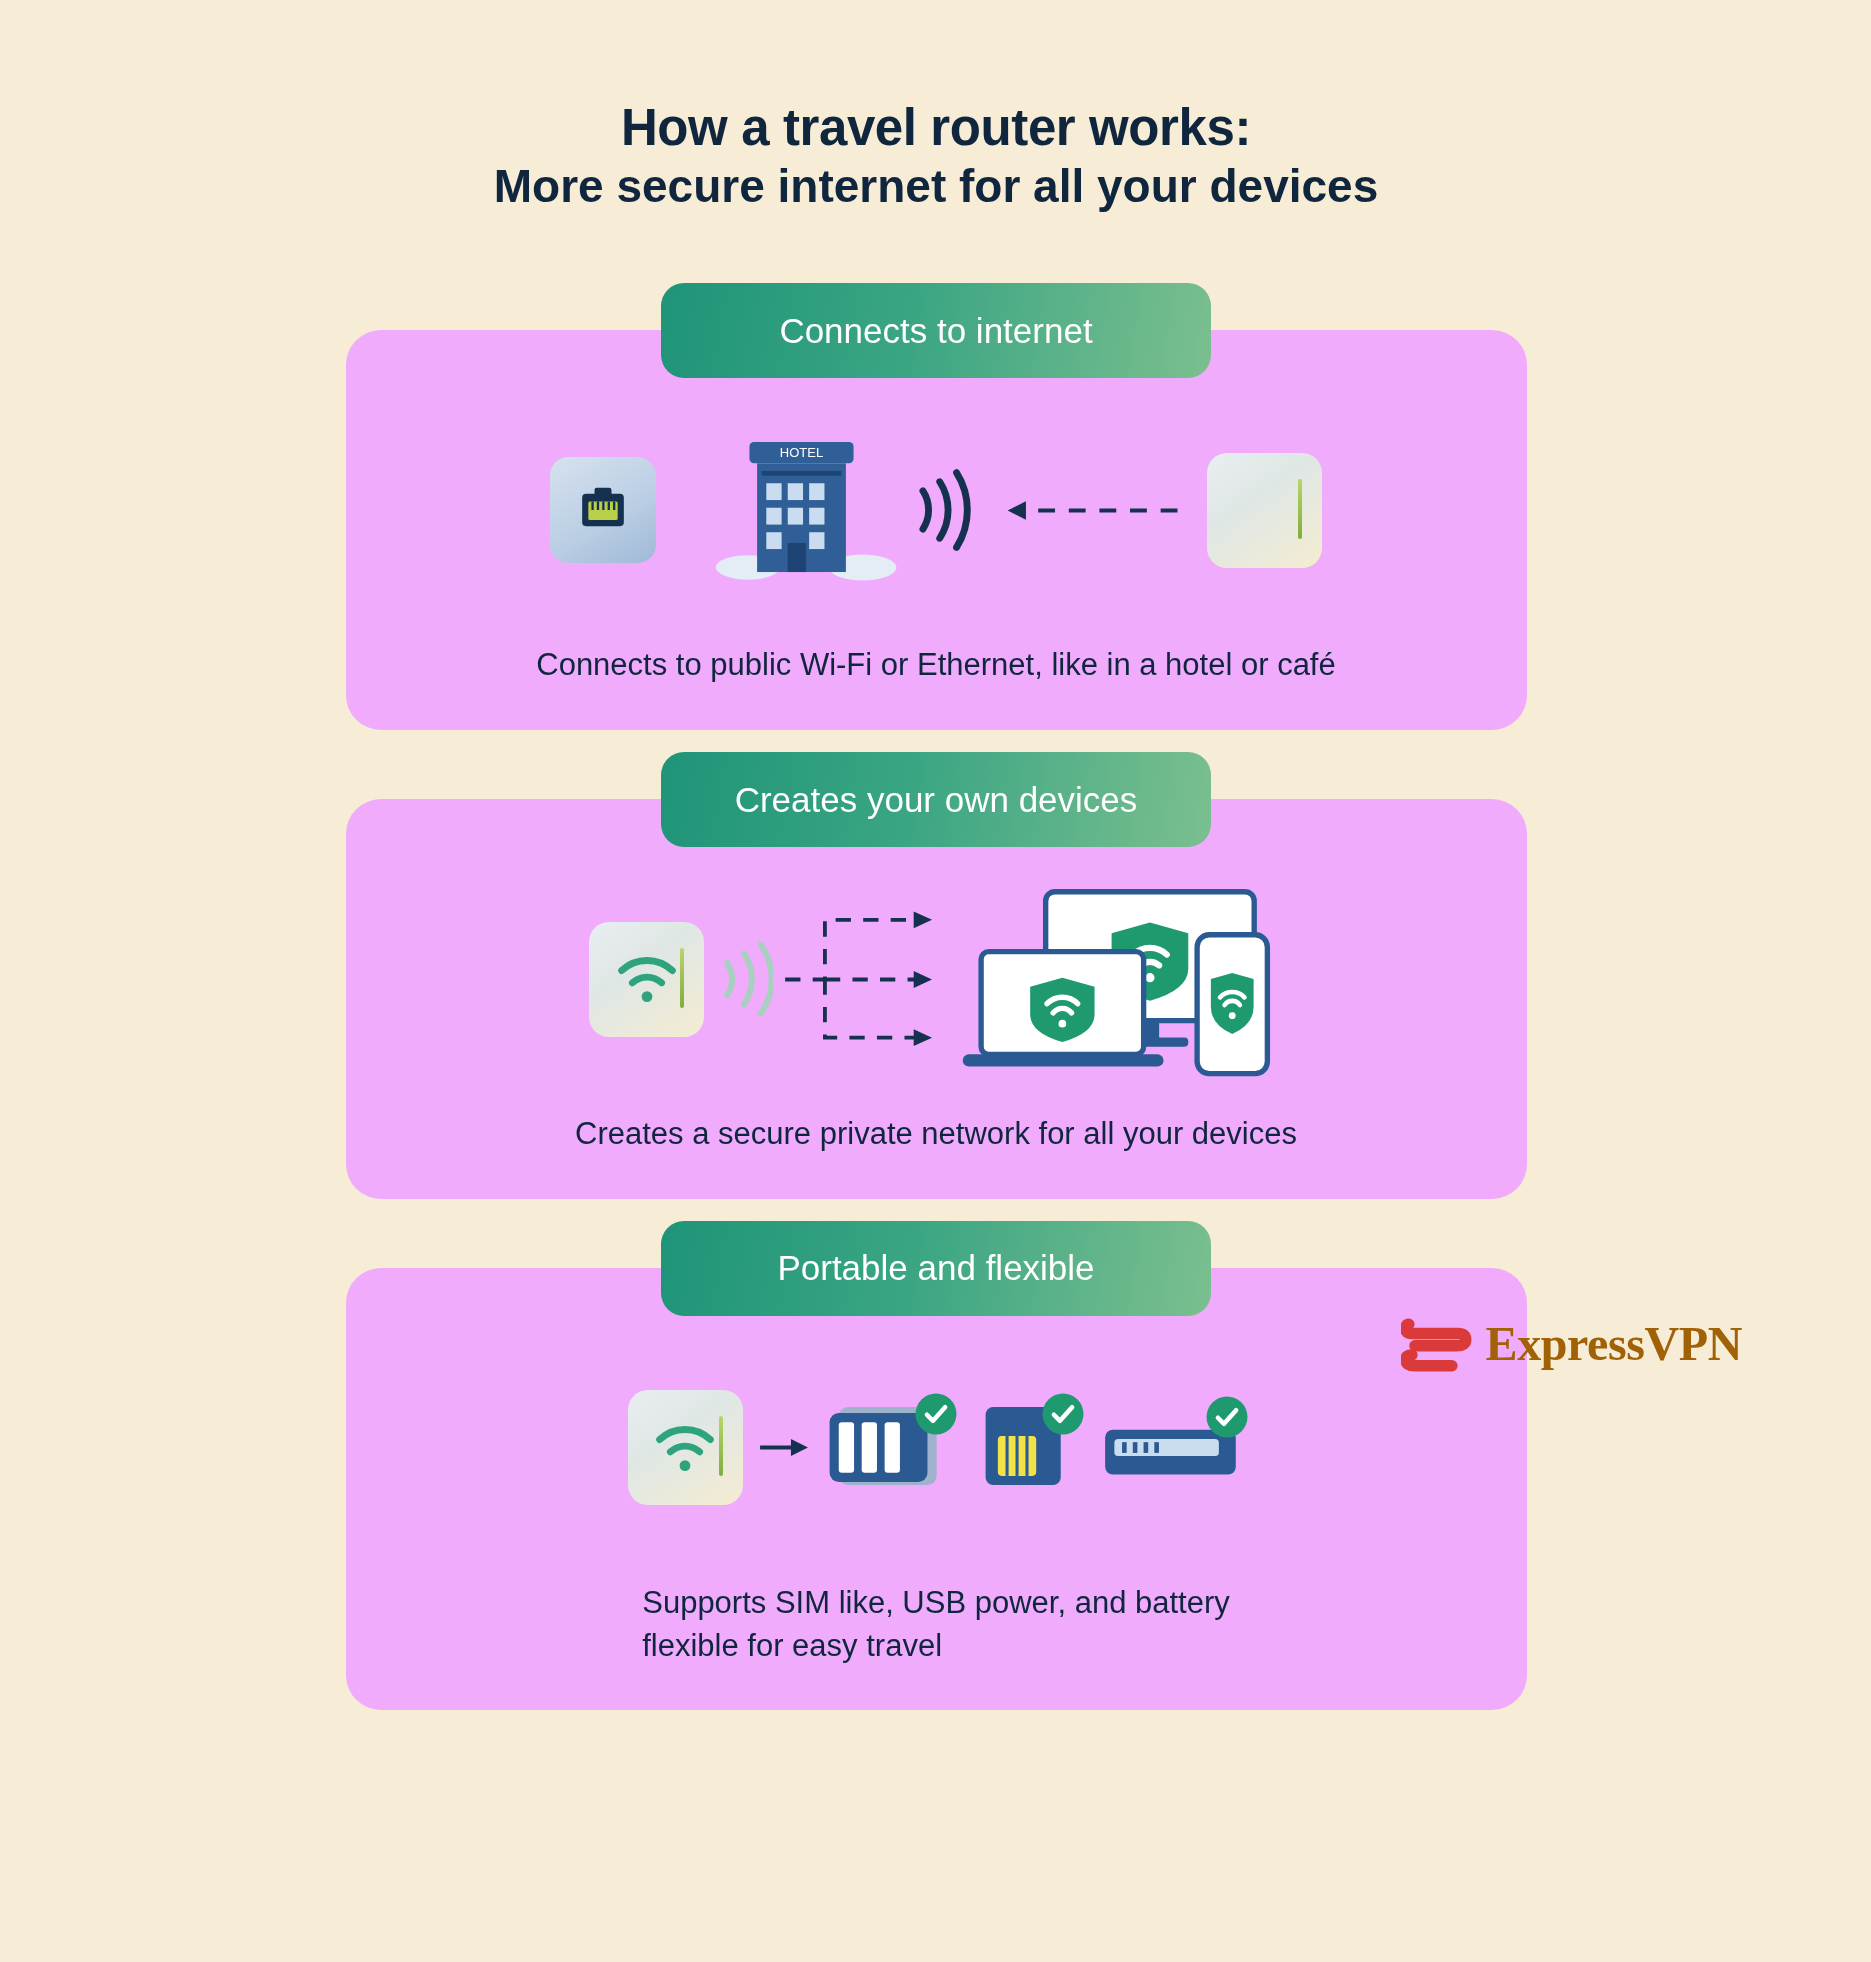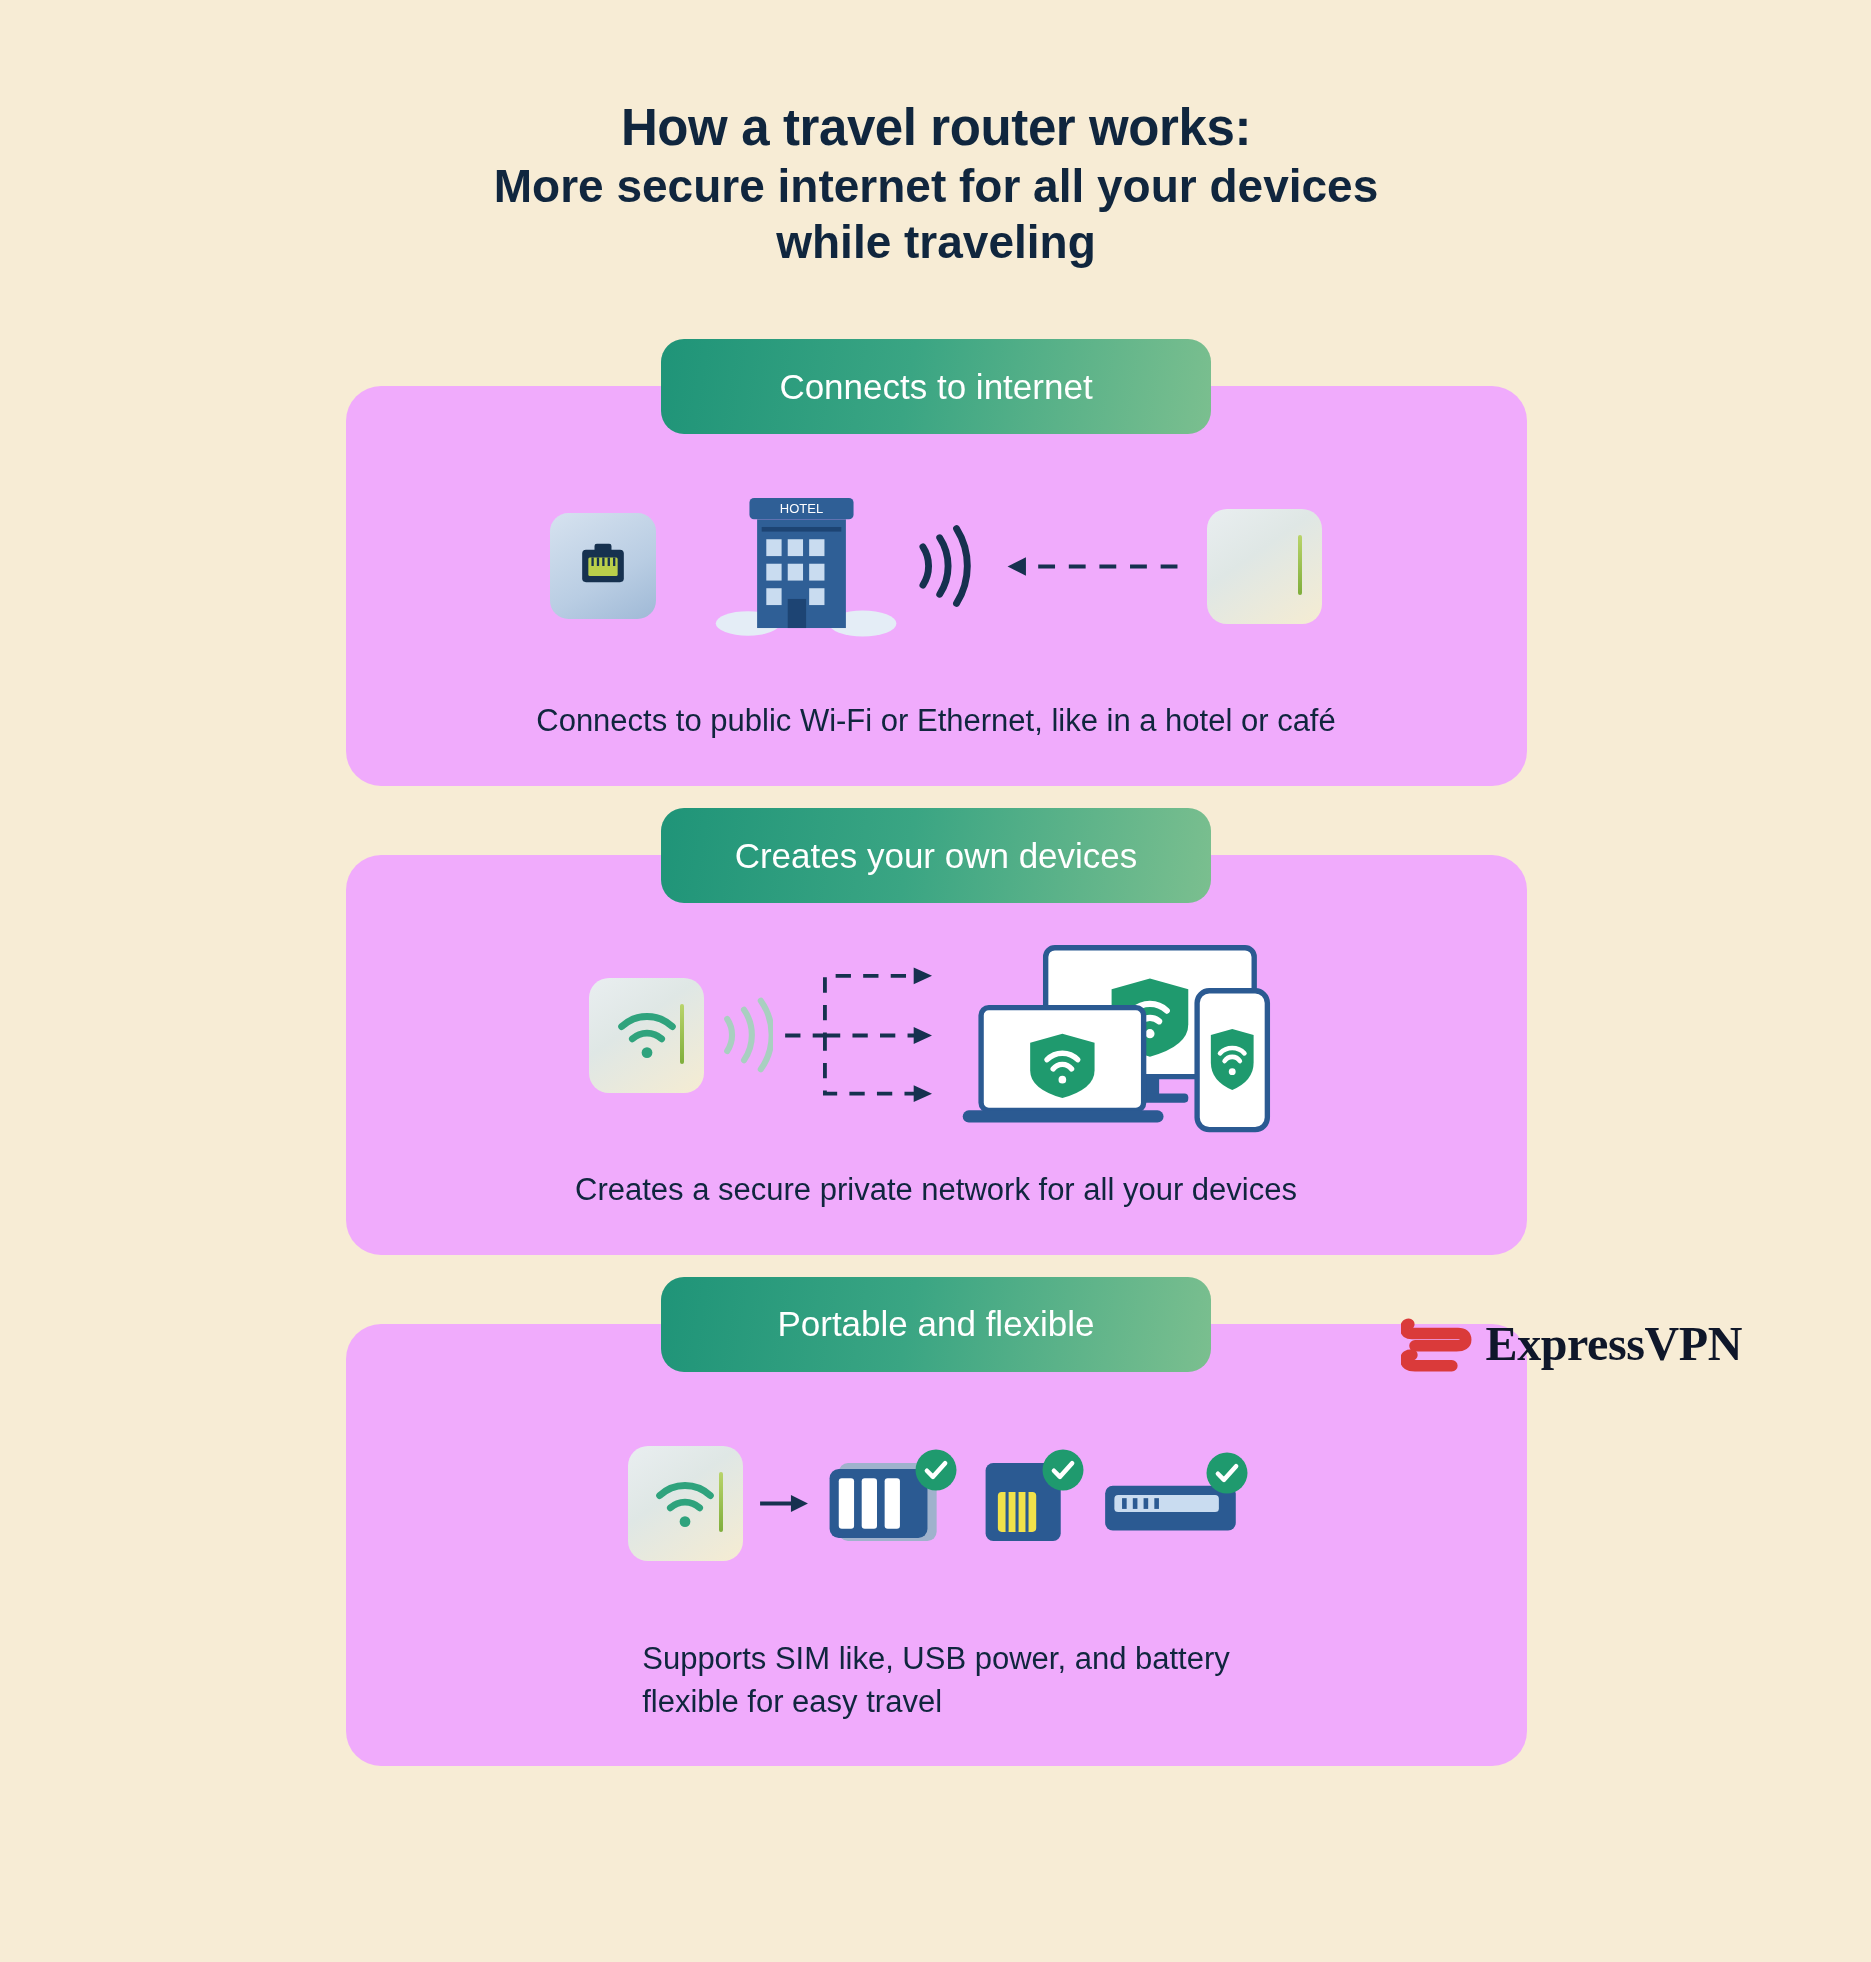--- a/index.html
+++ b/index.html
@@ -118,35 +118,34 @@
     right: 130px;
     bottom: 98px;
     display: flex;
     align-items: center;
     gap: 14px;
   }
   .logo-text {
     font-family: "Liberation Serif", serif;
     font-size: 48px;
     font-weight: bold;
-    color: #0f172a;
+    color: #a16207;
     letter-spacing: -0.4px;
     text-align: right;
   }
 </style>
 </head>
 <body>
 
 <div class="page">
 
   <div class="heading">
     <h1>How a travel router works:</h1>
     <h2>
       <span>More secure internet for all your devices</span><br>
-      <span>while traveling</span>
     </h2>
   </div>
 
   <div class="cards">
 
     <div class="card-wrap">
       <div class="card-badge">Connects to internet</div>
       <div class="card-body">
         <div class="card-illus">
 

